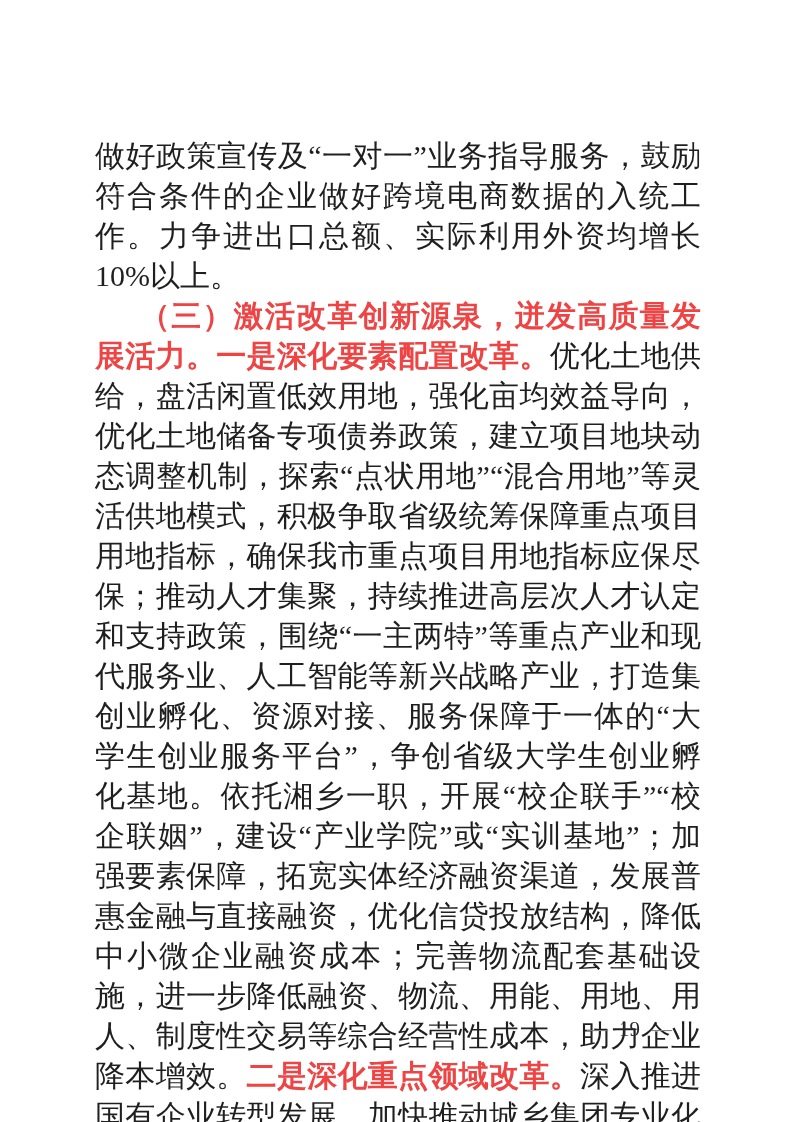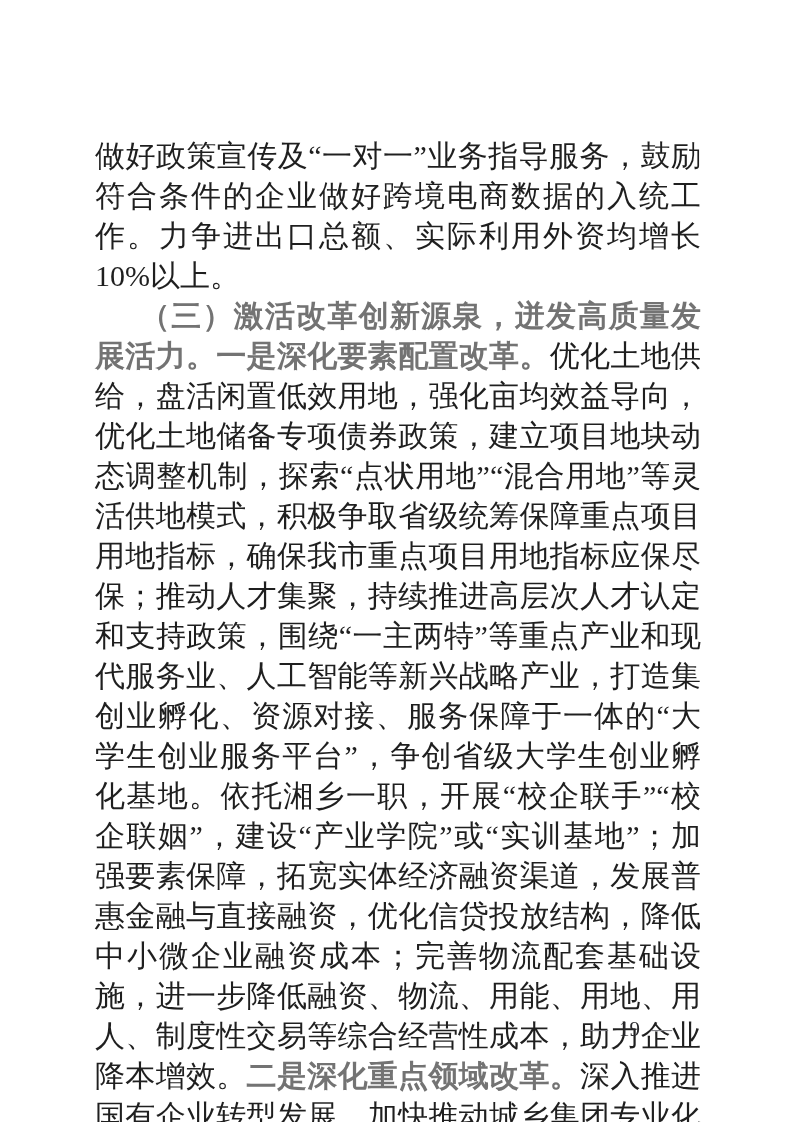--- a/index.html
+++ b/index.html
@@ -30,21 +30,21 @@
     margin: 0;
     padding: 0;
     text-align: justify;
   }
   .para.indent {
     text-indent: 45px;
   }
   .seg-bold {
     font-weight: bold;
     font-family: "Liberation Sans", sans-serif;
-    color: #737373;
+    color: #ef4444;
   }
   .footer {
     position: absolute;
     top: 1016px;
     right: 122px;
     display: flex;
     align-items: center;
     gap: 11px;
     font-size: 21px;
     line-height: 26px;

